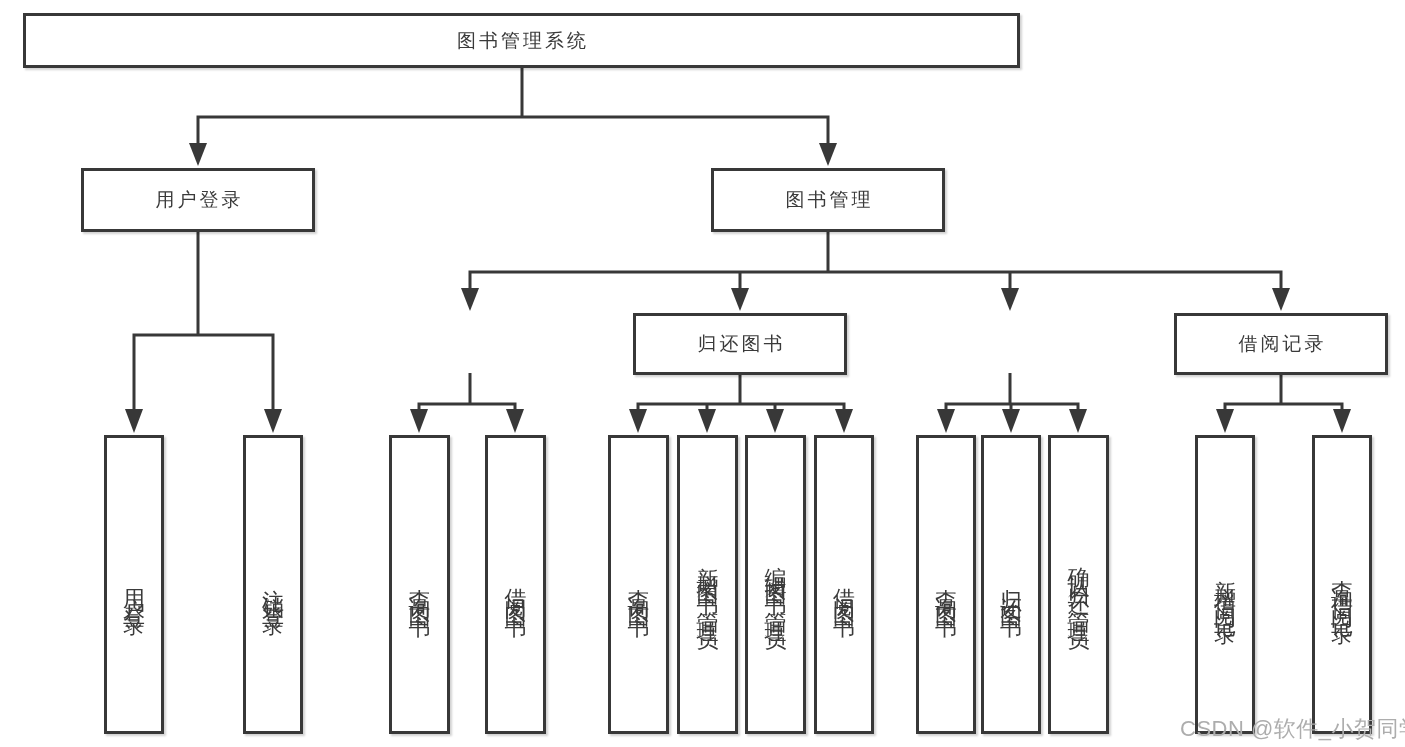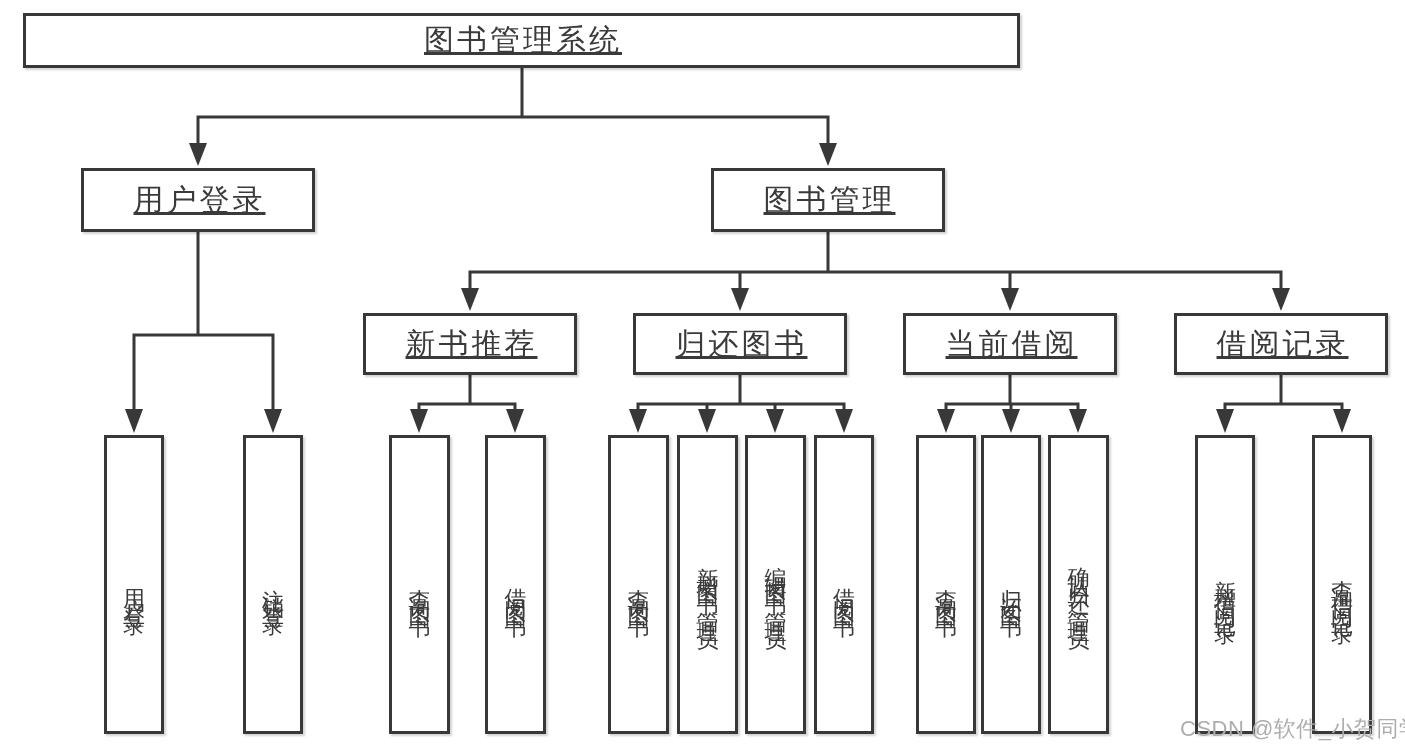--- a/index.html
+++ b/index.html
@@ -27,21 +27,21 @@
     box-sizing: border-box;
     background: #ffffff;
     border: 3px solid var(--line);
     color: var(--text);
     display: flex;
     align-items: center;
     justify-content: center;
     box-shadow: 2px 2px 2px rgba(0,0,0,0.18);
     z-index: 1;
   }
-  .hbox { font-size: 30px; letter-spacing: 3px; text-indent: 3px; white-space: nowrap; text-decoration: underline; }
+  .hbox { font-size: 19px; letter-spacing: 3px; text-indent: 3px; white-space: nowrap; }
   .vbox .vtext {
     writing-mode: vertical-rl;
     text-orientation: mixed;
     font-size: 22px;
     letter-spacing: 9px;
     line-height: 1;
     margin-bottom: -9px; 
     white-space: nowrap;
   }
   .watermark {
@@ -116,23 +116,21 @@
       <polygon points="1225,433 1216,409 1234,409"></polygon>
       <polygon points="1342,433 1333,409 1351,409"></polygon>
     </g>
   </svg>
 
   <div class="box hbox" style="left:23px; top:13px; width:997px; height:55px;">图书管理系统</div>
 
   <div class="box hbox" style="left:81px; top:168px; width:234px; height:64px;">用户登录</div>
   <div class="box hbox" style="left:711px; top:168px; width:234px; height:64px;">图书管理</div>
 
-  <div class="box hbox" style="left:363px; top:313px; width:214px; height:62px;">新书推荐</div>
   <div class="box hbox" style="left:633px; top:313px; width:214px; height:62px;">归还图书</div>
-  <div class="box hbox" style="left:903px; top:313px; width:214px; height:62px;">当前借阅</div>
   <div class="box hbox" style="left:1174px; top:313px; width:214px; height:62px;">借阅记录</div>
 
   <div class="box vbox" style="left:104px; top:435px; width:60px; height:299px;">
     <span class="vtext">用户登录</span>
   </div>
   <div class="box vbox" style="left:243px; top:435px; width:60px; height:299px;">
     <span class="vtext">注销登录</span>
   </div>
 
   <div class="box vbox" style="left:389px; top:435px; width:61px; height:299px;">

